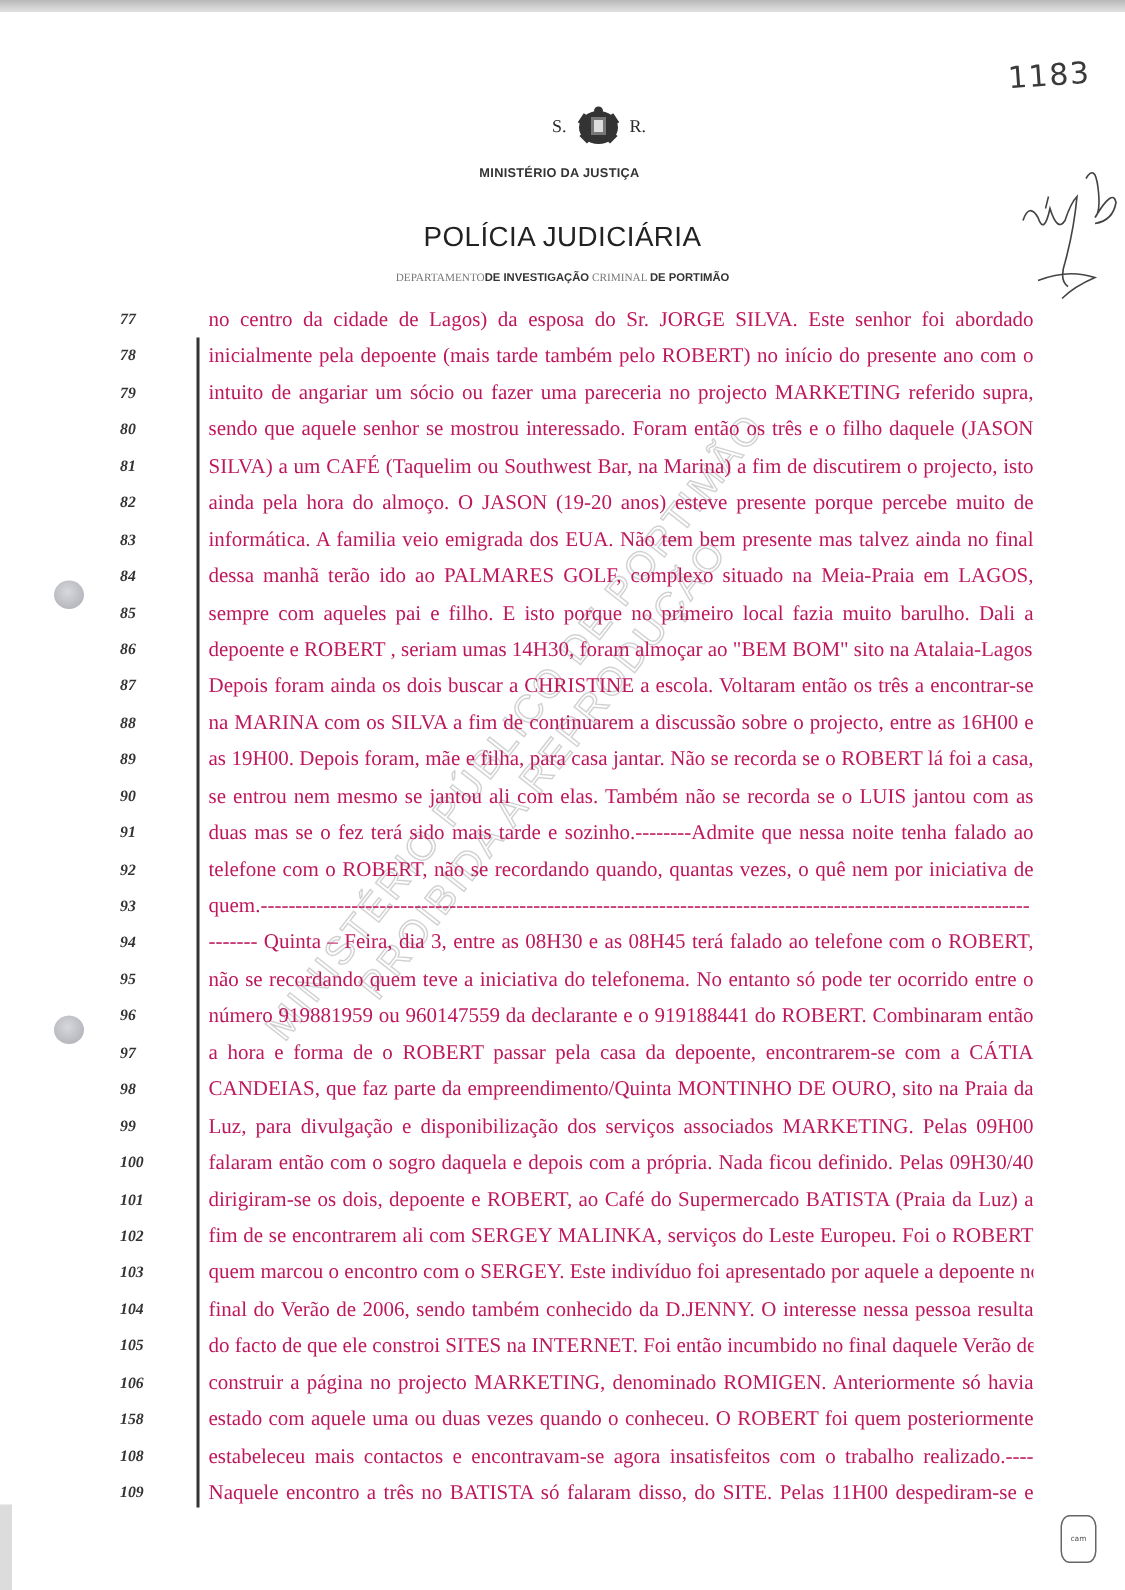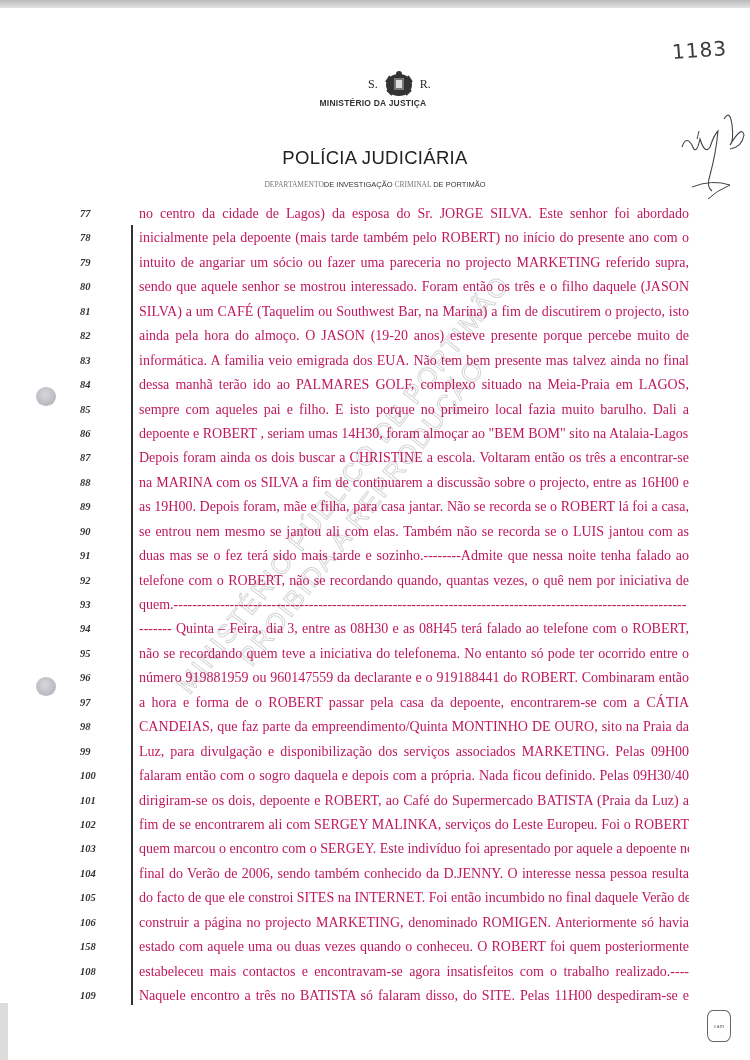--- a/index.html
+++ b/index.html
@@ -4,28 +4,28 @@
 <style>
   * { box-sizing: border-box; margin: 0; padding: 0; }
   html, body { width: 750px; height: 1060px; overflow: hidden; background: #ffffff; }
   body { position: relative; font-family: "Liberation Serif", serif; color: #2b2b2b; }
   .top-bar { position: absolute; left: 0; top: 0; width: 750px; height: 8px;
     background: linear-gradient(#b9b9b9, #e2e2e2); }
   .page-number { position: absolute; left: 672px; top: 38px; font-family: "DejaVu Sans", sans-serif;
     font-size: 20px; color: #3a3a3a; transform: rotate(-4deg); letter-spacing: 1px; }
   .seal-row { position: absolute; left: 368px; top: 70px; display: flex; align-items: center; gap: 6px; font-size: 12px; }
   .seal { width: 30px; height: 28px; position: relative; }
-  .header-ministry { position: absolute; left: 0; width: 746px; top: 98px; text-align: center;
+  .header-ministry { position: absolute; left: 0; width: 746px; top: 110px; text-align: center;
     font-family: "Liberation Sans", sans-serif; font-size: 8.5px; font-weight: bold; color: #333; letter-spacing: 0.2px; }
   .header-title { position: absolute; left: 0; width: 750px; top: 147px; text-align: center;
     font-family: "Liberation Sans", sans-serif; font-size: 18.5px; color: #222; letter-spacing: 0.3px; }
   .header-dept { position: absolute; left: 0; width: 750px; top: 180px; text-align: center;
     font-size: 7.5px; color: #333; }
   .header-dept .light { font-family: "Liberation Serif", serif; color: #777; font-size: 7.5px; }
-  .header-dept .bold { font-family: "Liberation Sans", sans-serif; font-weight: normal; font-size: 7.5px; }
+  .header-dept .bold { font-family: "Liberation Sans", sans-serif; font-weight: bold; font-size: 7.5px; }
   .signature { position: absolute; left: 690px; top: 95px; width: 110px; height: 110px; }
   .margin-line { position: absolute; left: 131px; top: 225px; width: 2px; height: 780px; background: #333; }
   .lines { position: absolute; left: 0; top: 204px; width: 750px; }
   .line { position: relative; height: 24.45px; }
   .lnum { position: absolute; left: 80px; width: 40px; top: 4px; font-style: italic; font-size: 10.5px; color: #333; font-weight: bold; }
   .ltext { position: absolute; left: 139px; width: 550px; top: 1px; font-size: 14px; line-height: 18px;
     color: #be185d; white-space: nowrap; text-align: justify; text-align-last: justify; overflow: hidden; }
   .punch { position: absolute; width: 20px; height: 19px; border-radius: 50%;
     background: radial-gradient(circle at 45% 40%, #d6d8dc, #a9abb1); }
   .edge-shade { position: absolute; left: 0; top: 1003px; width: 8px; height: 57px; background: #dcdcdc; }

